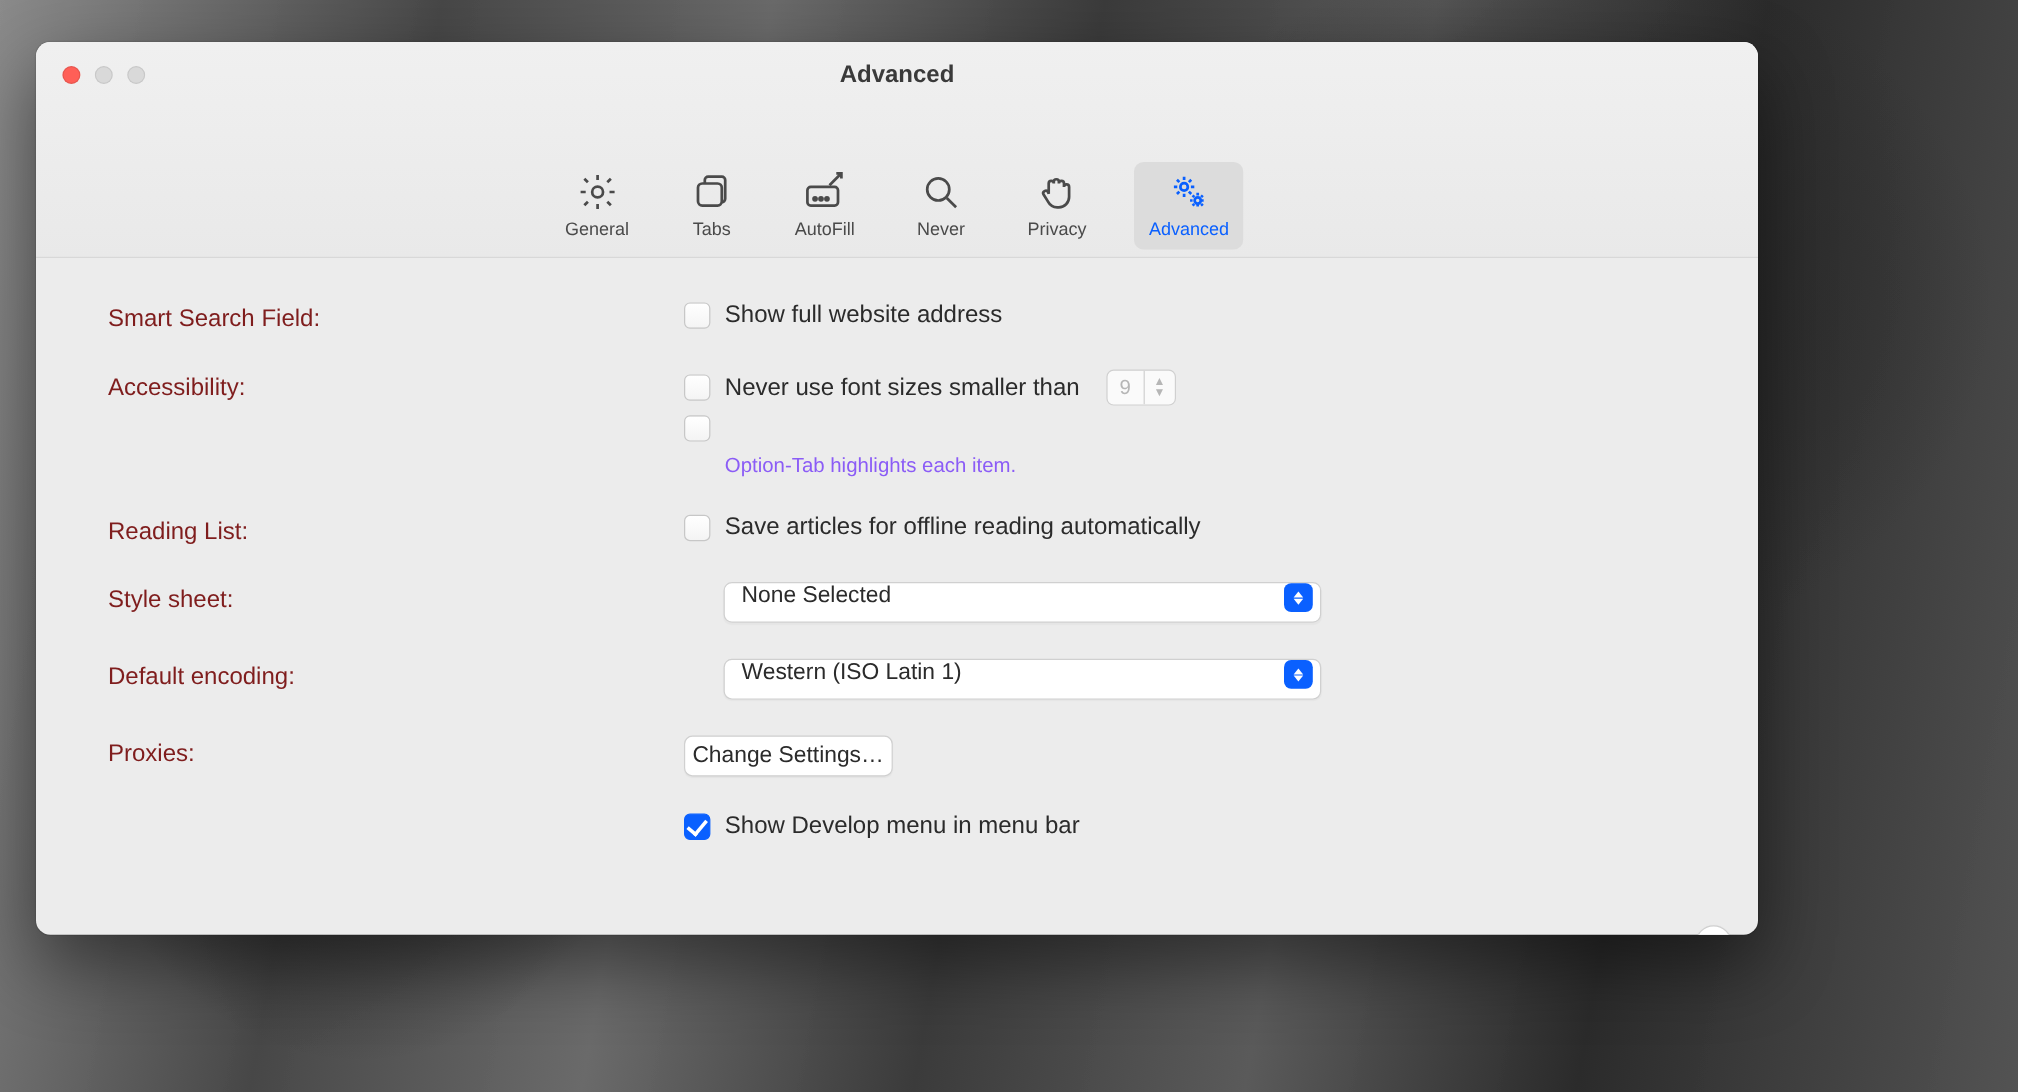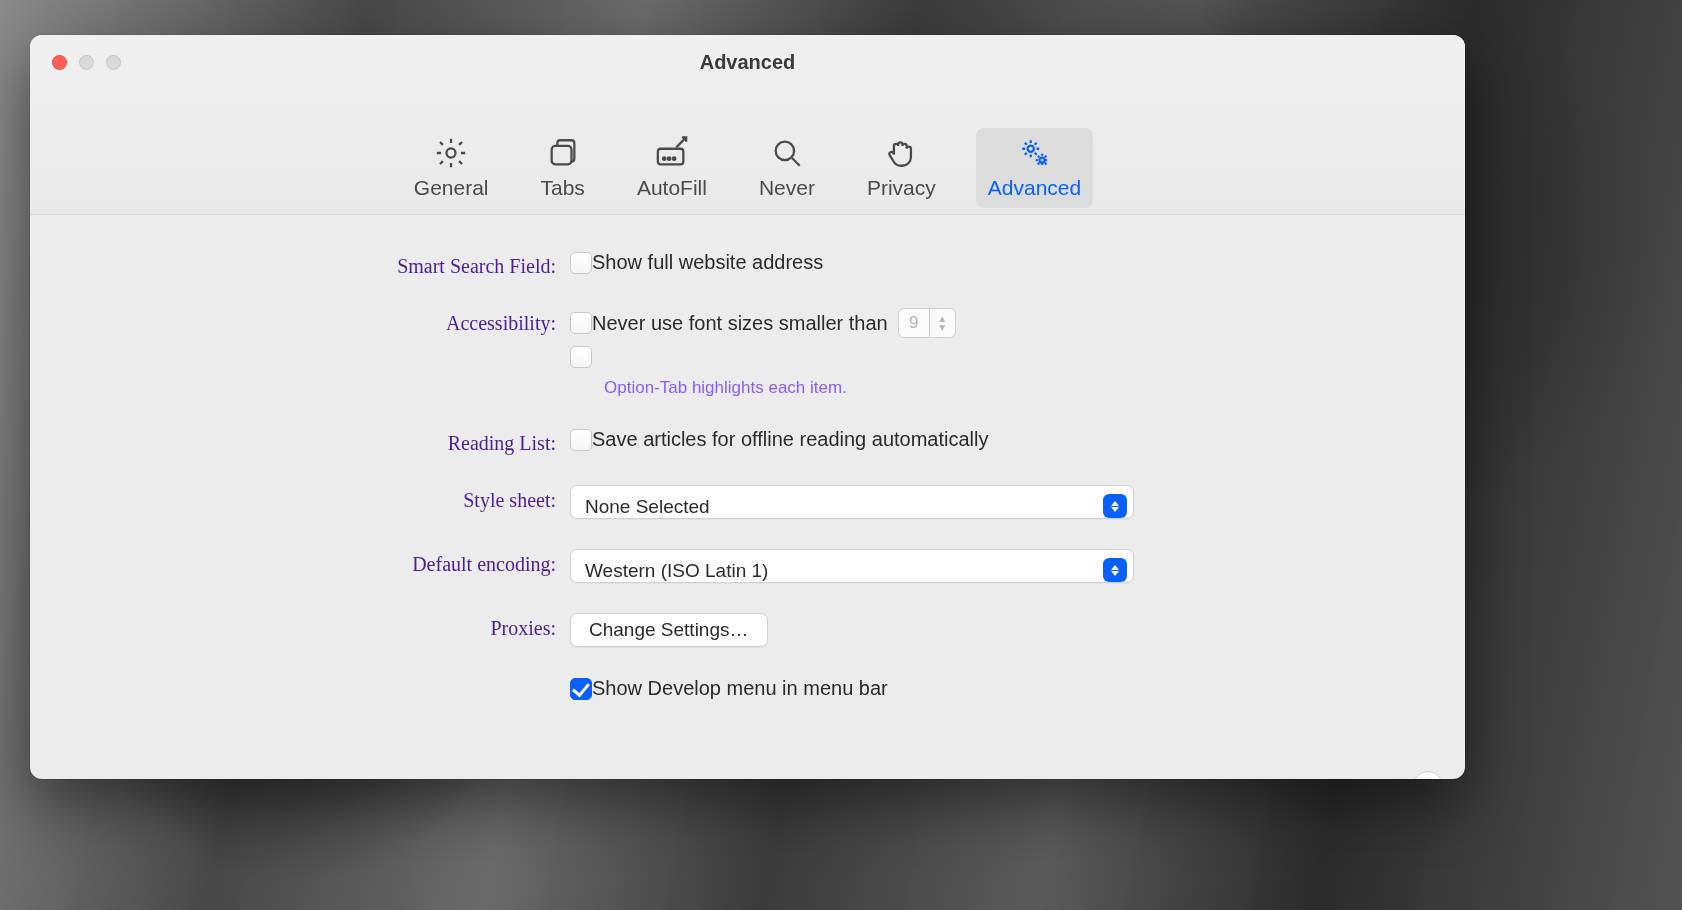--- a/index.html
+++ b/index.html
@@ -73,51 +73,51 @@
     cursor: default;
     color: #4a4a4a;
   }
   .tab.active {
     background: #dcdcdc;
     color: #0a60ff;
   }
   .tab .icon { height: 38px; display:flex; align-items:center; justify-content:center; }
   .tab .icon svg { width: 34px; height: 34px; stroke: currentColor; fill: none; stroke-width:1.6; }
   .tab.active .icon svg { stroke: #0a60ff; }
-  .tab-label { font-size: 21px; }
+  .tab-label { font-size: 15px; }
 
   .content {
     padding: 36px 60px 30px 60px;
     font-size: 20px;
     color: #2b2b2b;
     position: relative;
     height: calc(100% - 140px);
   }
   .row {
     display: flex;
     align-items: flex-start;
     margin-bottom: 30px;
   }
   .label-col {
     width: 480px;
-    text-align: right;
+    text-align: left;
     padding-right: 14px;
     padding-top: 4px;
-    color: #4c1d95;
-    font-family: Liberation Serif, serif;
+    color: #7f1d1d;
   }
   .control-col {
     flex: 1;
     display: flex;
     flex-direction: column;
     gap: 8px;
   }
   .check-line {
     display: flex;
     align-items: center;
+    gap: 12px;
   }
   .checkbox {
     width: 22px; height: 22px;
     border-radius: 5px;
     border: 1px solid #c7c7c7;
     background: linear-gradient(#ffffff,#f4f4f4);
     flex: none;
     position: relative;
   }
   .checkbox.checked {
@@ -157,51 +157,52 @@
   .stepper .arrows {
     width: 26px; height: 100%;
     border-left: 1px solid #d0d0d0;
     display: flex; flex-direction: column;
     align-items: center; justify-content: center;
     color: #b6b6b6;
     font-size: 10px;
     line-height: 9px;
   }
   .select {
-    width: 564px;
+    width: 498px;
     height: 34px;
     background: #fff;
     border: 1px solid #d0d0d0;
     border-radius: 7px;
     display: flex;
-    align-items: flex-end;
+    align-items: flex-start;
     padding: 0 6px 0 14px;
     position: relative;
     box-shadow: 0 1px 1px rgba(0,0,0,0.03);
+    margin-left: 33px;
   }
   .select-text { flex: 1; font-size: 19px; }
   .select-knob {
     width: 24px; height: 24px;
     border-radius: 6px;
     background: #0a60ff;
     display: flex; flex-direction: column;
     align-items: center; justify-content: center;
     gap: 1px;
   }
   .select-knob::before, .select-knob::after {
     content: "";
     width: 0; height: 0;
     border-left: 4px solid transparent;
     border-right: 4px solid transparent;
   }
   .select-knob::before { border-bottom: 5px solid #fff; }
   .select-knob::after  { border-top: 5px solid #fff; }
   .push-button {
     height: 34px;
-    padding: 0 18px;
+    padding: 0 6px;
     background: #fff;
     border: 1px solid #d0d0d0;
     border-radius: 7px;
     font-size: 19px;
     display: inline-flex;
     align-items: center;
     box-shadow: 0 1px 1px rgba(0,0,0,0.04);
     width: fit-content;
   }
   .help-btn {

